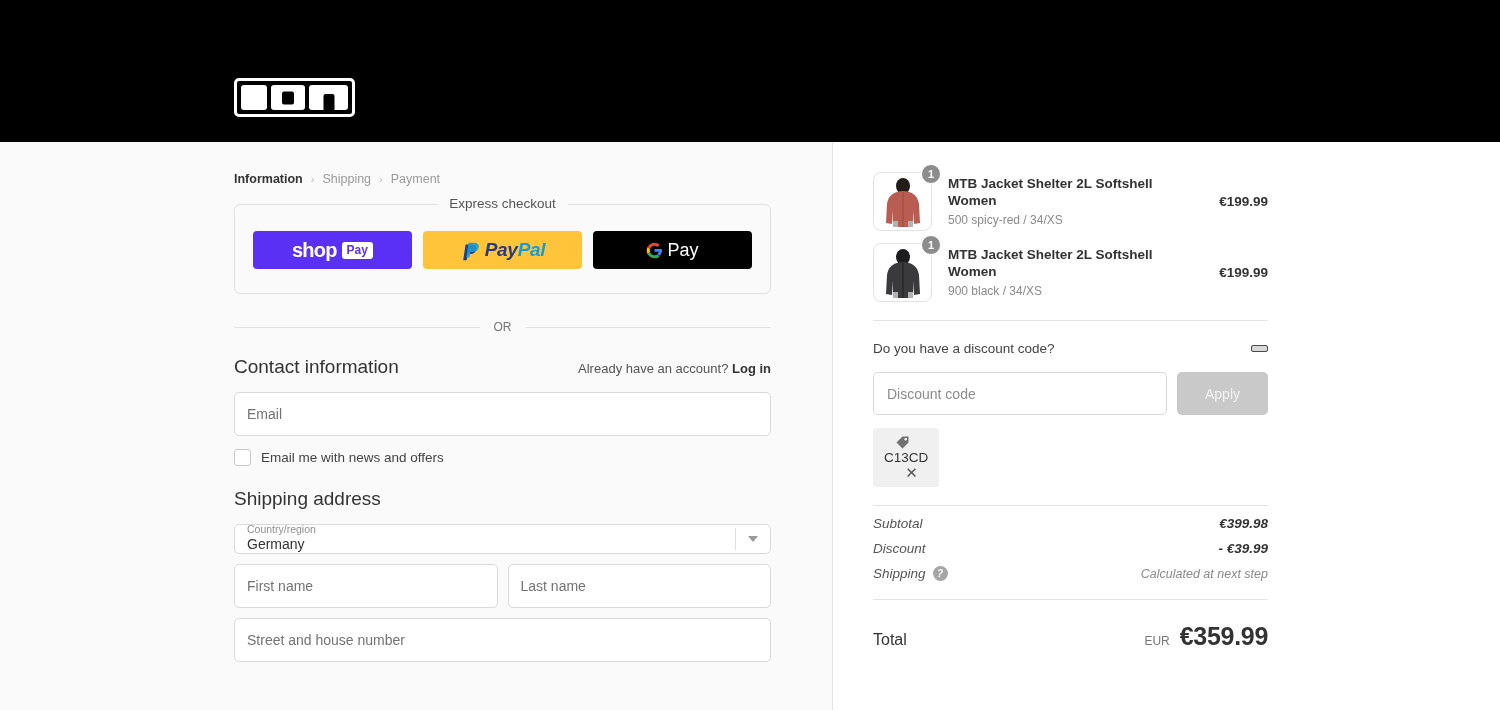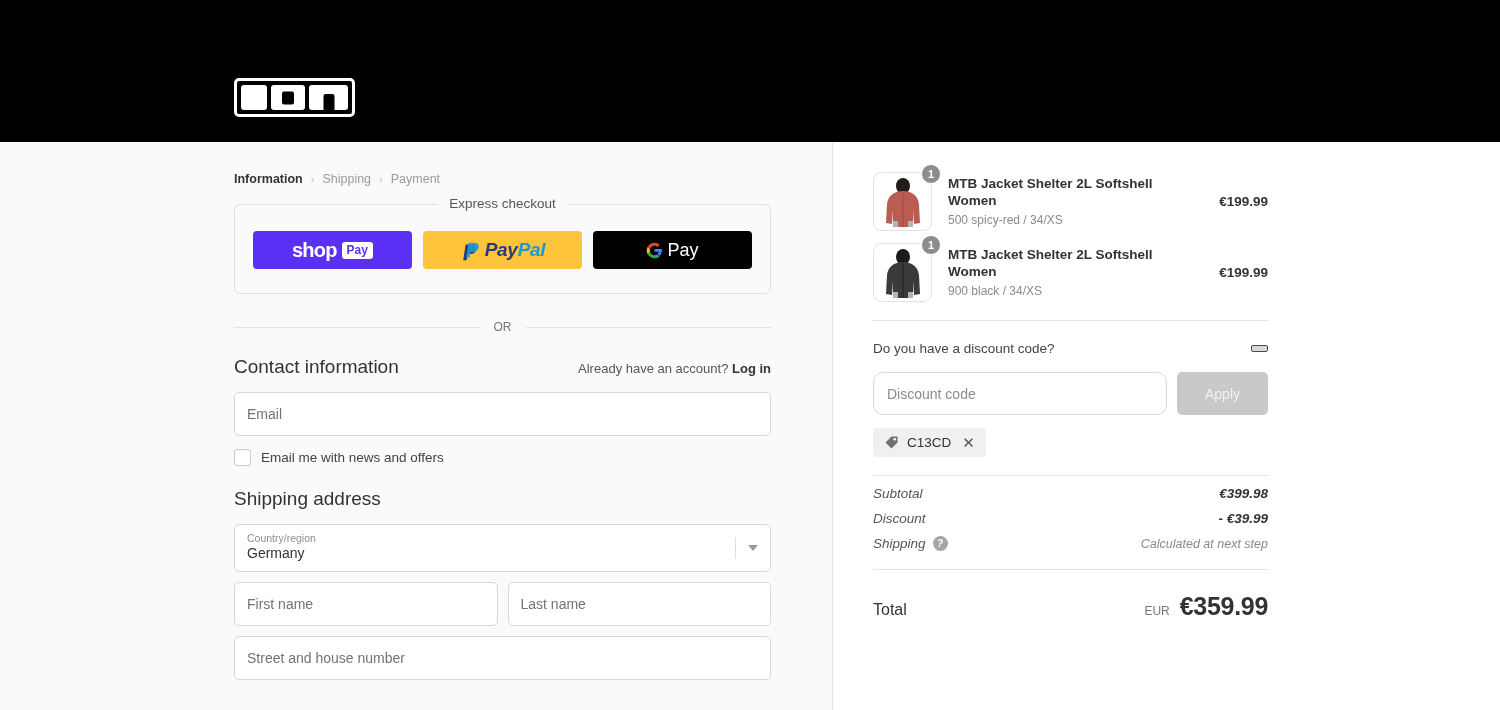--- a/index.html
+++ b/index.html
@@ -253,21 +253,21 @@
     display: flex;
     gap: 10px;
     margin-top: 10px;
   }
   .field-row > .field { flex: 1; }
 
   .select-field {
     background: #ffffff;
     border: 1px solid #d9d9d9;
     border-radius: 5px;
-    height: 48px;
+    height: 30px;
     box-sizing: border-box;
     display: flex;
     align-items: center;
     justify-content: space-between;
     padding: 0 12px;
     width: 100%;
     position: relative;
     cursor: pointer;
   }
   .select-label {
@@ -408,21 +408,21 @@
   }
   .discount-row {
     display: flex;
     gap: 10px;
     margin-top: 16px;
   }
   .discount-input {
     flex: 1;
     height: 43px;
     border: 1px solid #d9d9d9;
-    border-radius: 10px;
+    border-radius: 5px;
     background: #ffffff;
     box-sizing: border-box;
     display: flex;
     align-items: center;
     padding: 0 13px;
     font-size: 14px;
     color: #8c8c8c;
     cursor: text;
   }
   .apply-btn {
@@ -438,20 +438,21 @@
   }
   .chip-row { margin-top: 13px; }
   .chip {
     display: inline-flex;
     align-items: center;
     background: #f0f0f0;
     border-radius: 3px;
     padding: 7px 11px;
     font-size: 13.5px;
     color: #333333;
+    flex-direction: column;
   }
   .tag-icon { margin-right: 8px; display: inline-flex; }
   .chip-x {
     margin-left: 11px;
     color: #555555;
     font-size: 15px;
     line-height: 1;
     cursor: pointer;
     font-weight: 300;
   }

